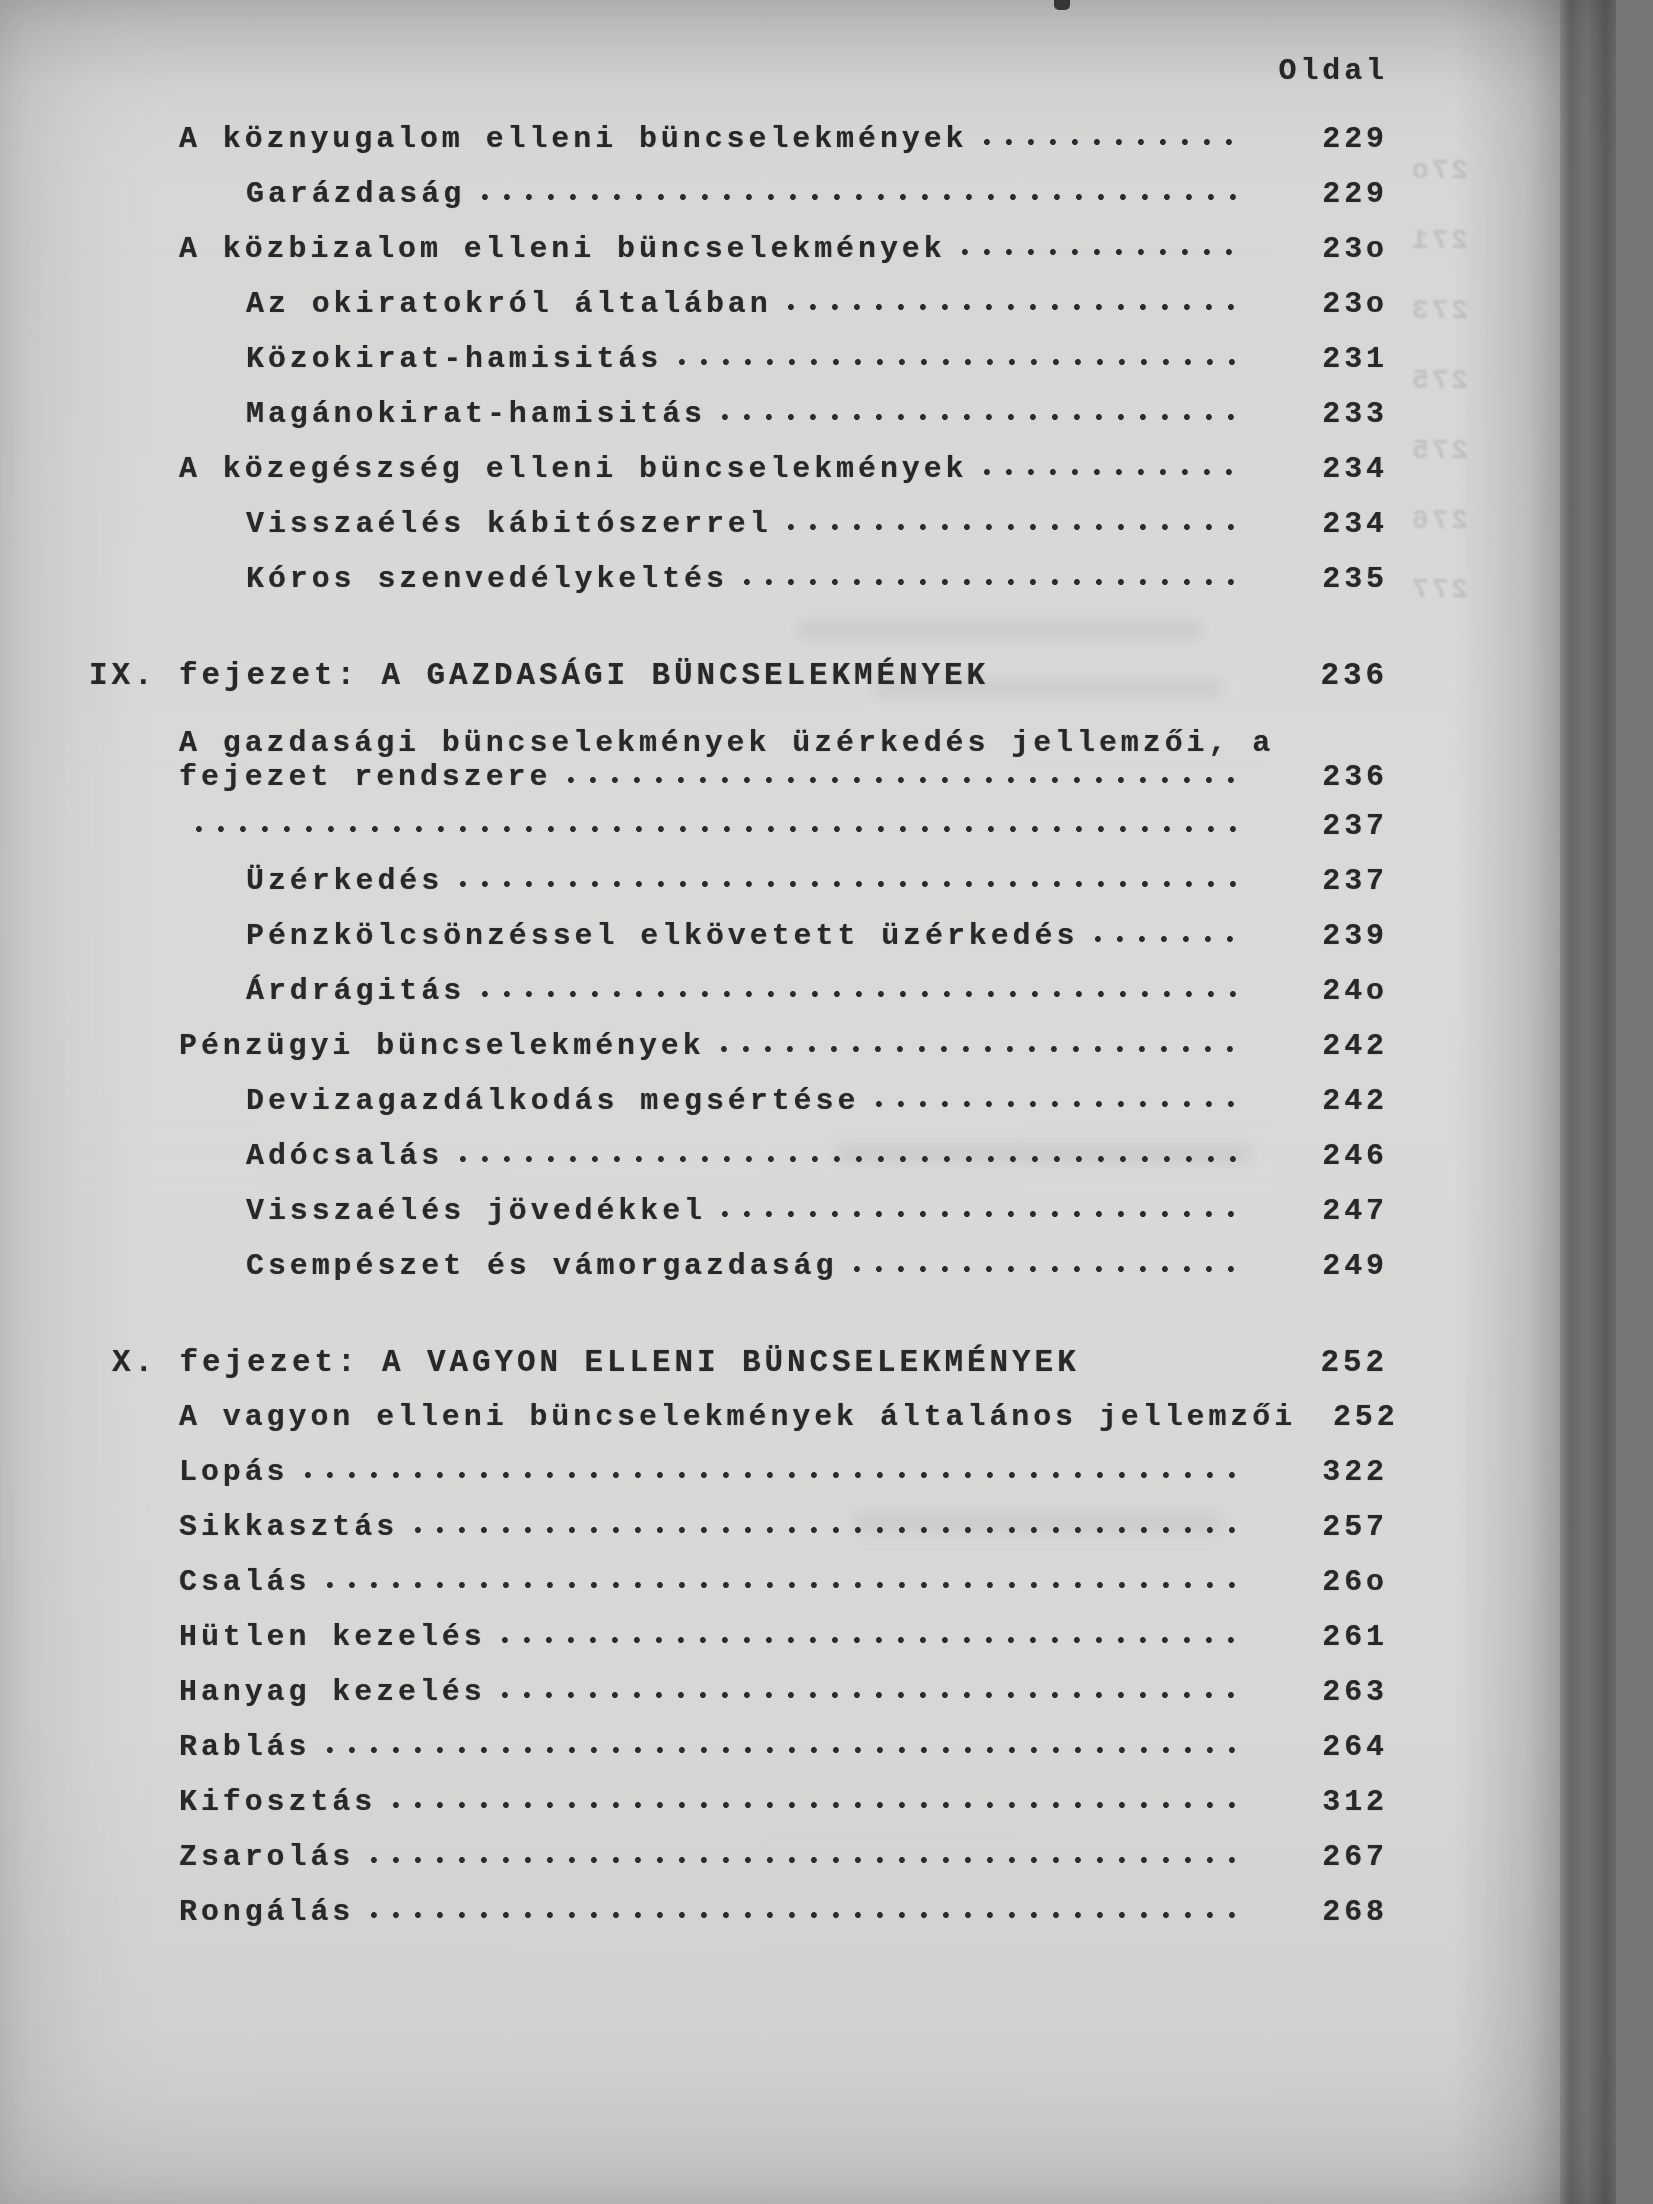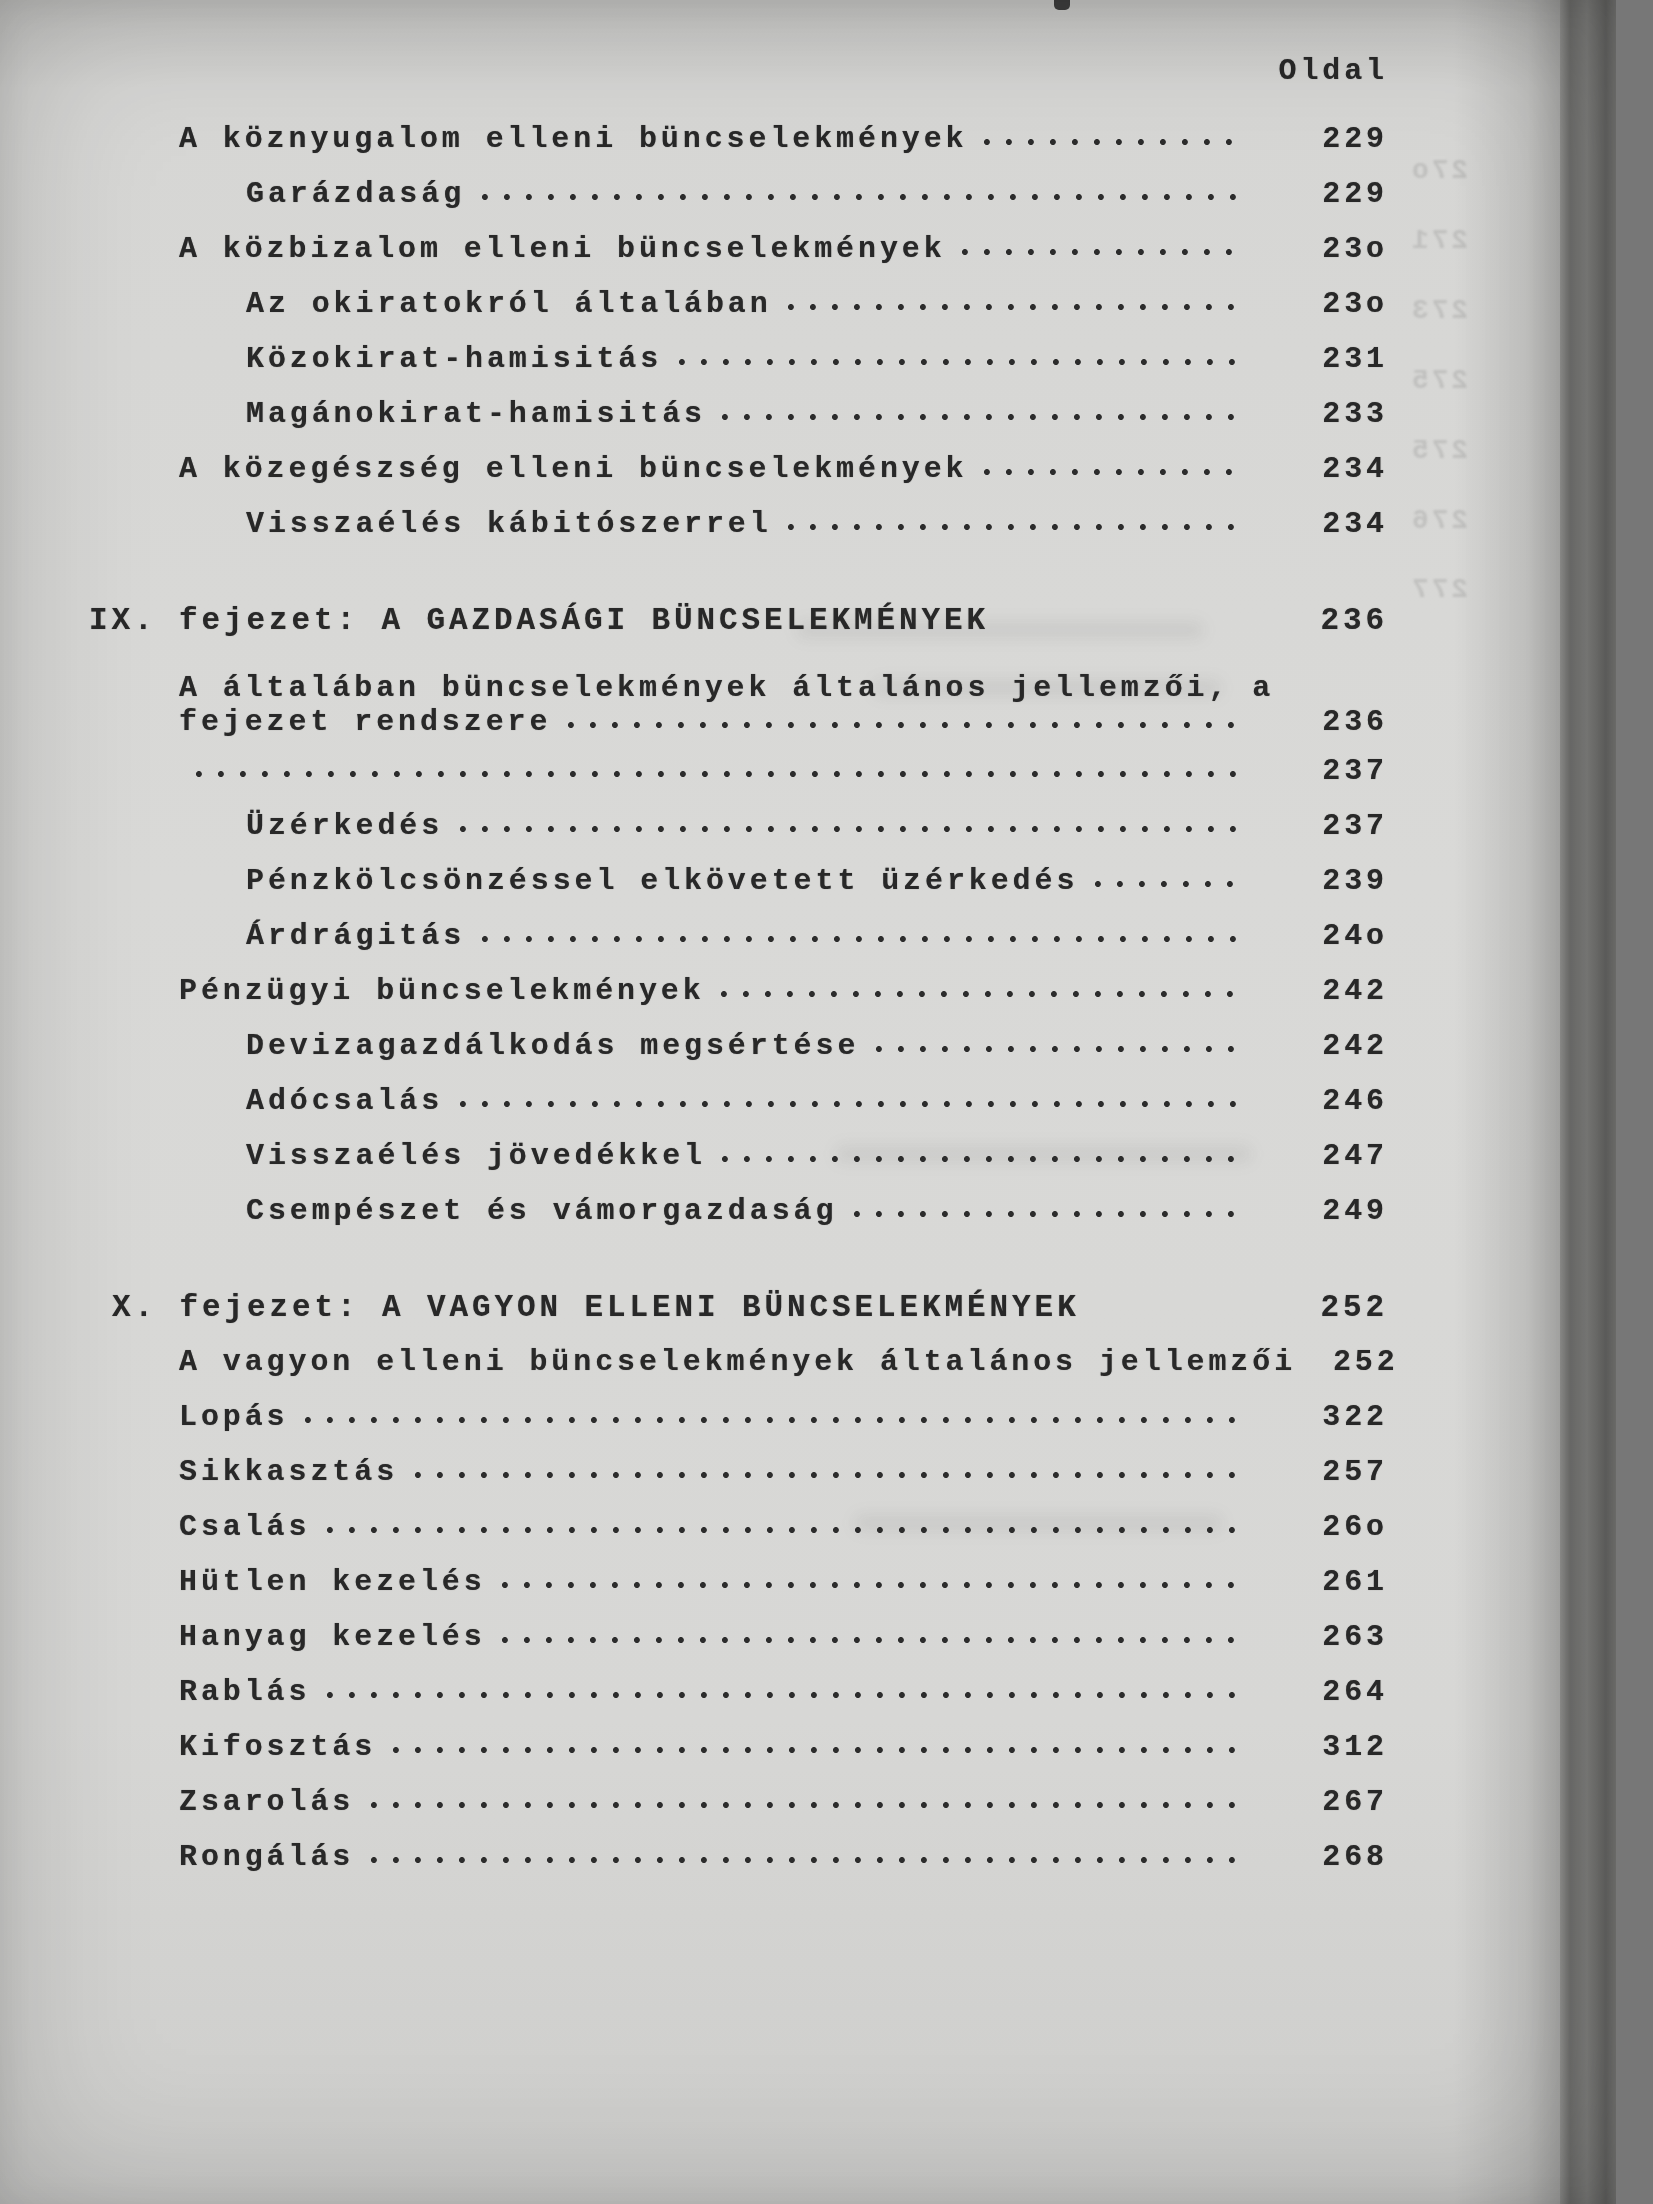--- a/index.html
+++ b/index.html
@@ -172,29 +172,34 @@
       <span class="leader"></span>
       <span class="page-num">234</span>
     </div>
 
     <div class="row lvl2">
       <span class="title">Visszaélés kábitószerrel</span>
       <span class="leader"></span>
       <span class="page-num">234</span>
     </div>
 
+    <div class="row lvl2">
+      <span class="title">Kóros szenvedélykeltés</span>
+      <span class="leader"></span>
+      <span class="page-num">235</span>
+    </div>
 
     <div class="row chap gap-before no-dots">
       <span class="title">IX. fejezet: A GAZDASÁGI BÜNCSELEKMÉNYEK</span>
       <span class="leader"></span>
       <span class="page-num">236</span>
     </div>
 
     <div class="row2">
-      <div class="line1">A általában büncselekmények általános jellemzői, a</div>
+      <div class="line1">A gazdasági büncselekmények üzérkedés jellemzői, a</div>
       <div class="row">
         <span class="title">fejezet rendszere</span>
         <span class="leader"></span>
         <span class="page-num">236</span>
       </div>
     </div>
 
     <div class="row lvl1">
       <span class="leader"></span>
       <span class="page-num">237</span>

